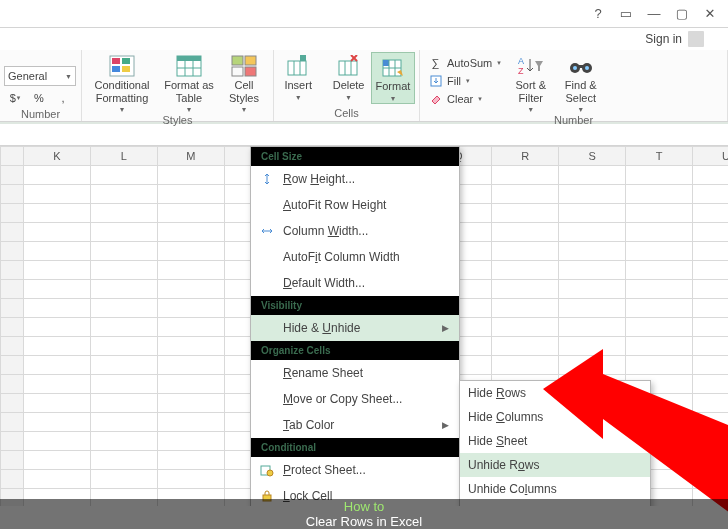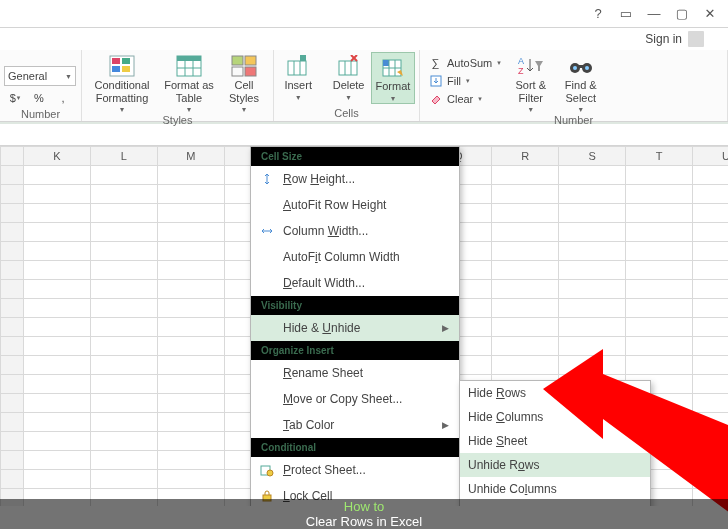--- a/index.html
+++ b/index.html
@@ -542,21 +542,21 @@
     <div class="item">
         <span class="micon"></span>
         <span><u>D</u>efault Width...</span>
       </div>
     <div class="section">Visibility</div>
     <div class="item hover">
         <span class="micon"></span>
         <span>Hide &amp; <u>U</u>nhide</span>
         <span class="arrow">▶</span>
       </div>
-    <div class="section">Organize Insert</div>
+    <div class="section">Organize Cells</div>
     <div class="item">
         <span class="micon"></span>
         <span><u>R</u>ename Sheet</span>
       </div>
     <div class="item">
         <span class="micon"></span>
         <span><u>M</u>ove or Copy Sheet...</span>
       </div>
     <div class="item">
         <span class="micon"></span>

